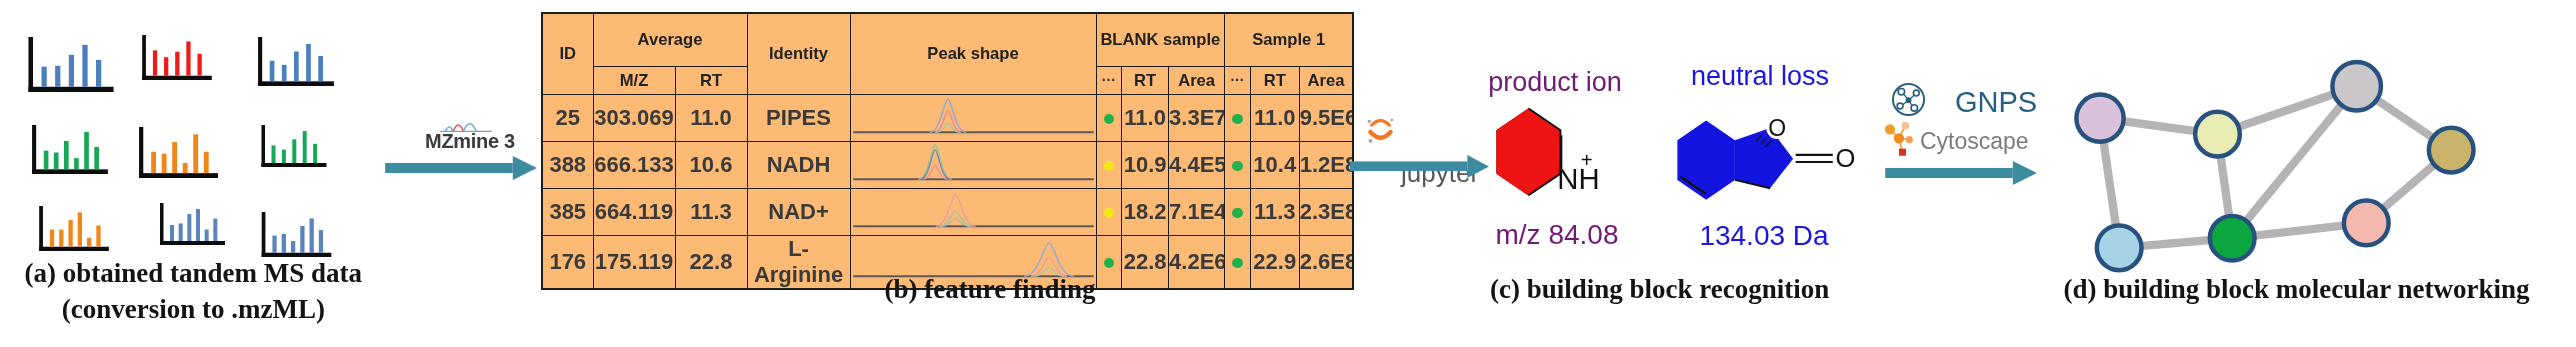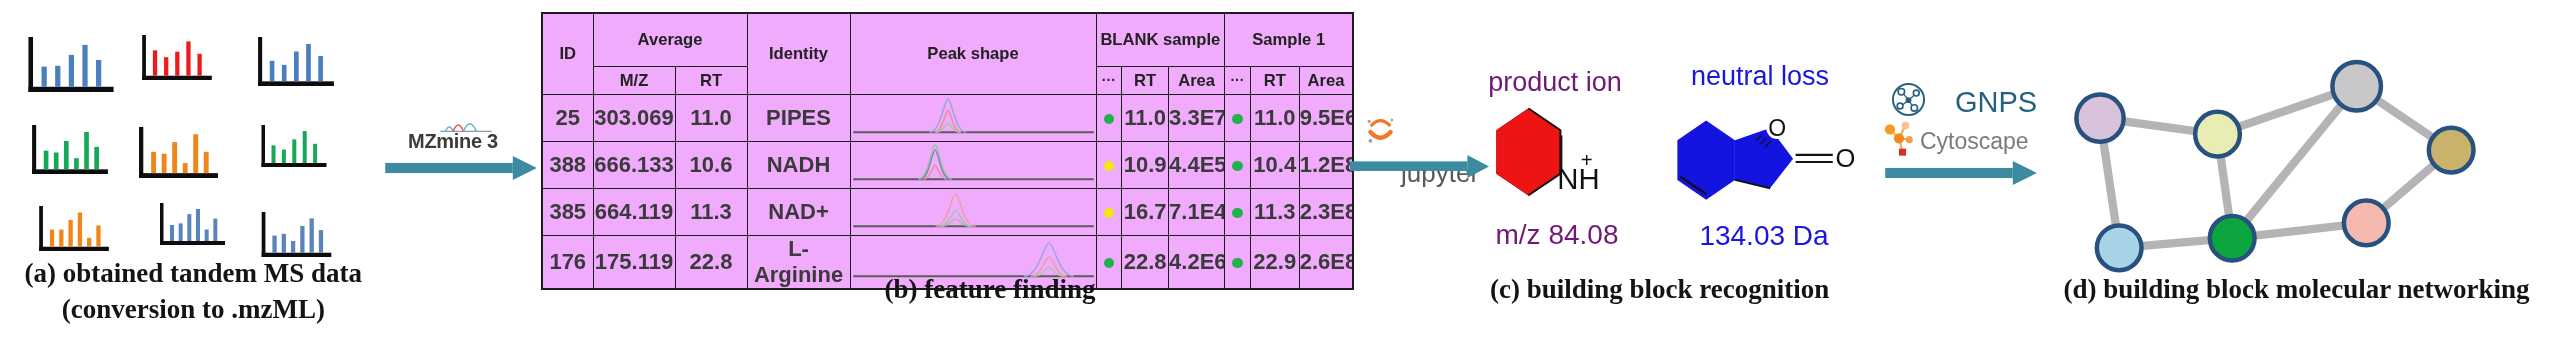--- a/index.html
+++ b/index.html
@@ -3,21 +3,21 @@
 <meta charset="utf-8">
 <style>
   html,body{margin:0;padding:0;background:#fff;}
   #figure{position:relative;width:2576px;height:347px;background:#fff;overflow:hidden;
           font-family:"Liberation Sans",sans-serif;}
   .abs{position:absolute;}
   .caption{font-family:"Liberation Serif",serif;font-weight:700;color:#141414;
            font-size:27px;text-align:center;white-space:nowrap;}
   .tool-arrow svg{display:block;}
   
-  table.feature{border-collapse:collapse;table-layout:fixed;background:#f0abfc;
+  table.feature{border-collapse:collapse;table-layout:fixed;background:#fdba74;
                 border:2.6px solid #1c1c1c;}
   table.feature th, table.feature td{border:1.6px solid #1c1c1c;text-align:center;
                 vertical-align:middle;padding:0;overflow:hidden;}
   table.feature th{font-size:16.6px;font-weight:700;color:#222;line-height:1.15;}
   table.feature td{font-size:22px;font-weight:700;color:#3a3a3a;}
   td.peakcell{padding:0;}
   .dot{display:inline-block;width:10.2px;height:10.2px;border-radius:50%;vertical-align:middle;}
   
   .red-label{color:#701a75;}
   .blue-label{color:#1a16e0;}
@@ -122,21 +122,21 @@
 
   <div class="abs caption" style="left:12.8px;top:294px;width:361px;">(conversion to .mzML)</div>
   <div class="abs caption" style="left:12.8px;top:258px;width:361px;">(a) obtained tandem MS data</div>
 
   <svg class="abs" style="left:439px;top:116px" width="54" height="18" viewBox="0 0 84 28">
     <line x1="2" y1="24" x2="82" y2="24" stroke="#8a9aa6" stroke-width="2"></line>
     <path d="M10,24 Q16,10 22,24" fill="none" stroke="#6fb3d2" stroke-width="2.5"></path>
     <path d="M22,24 Q30,4 38,24" fill="none" stroke="#e4574e" stroke-width="2.5"></path>
     <path d="M38,24 Q48,0 58,24" fill="none" stroke="#6fb3d2" stroke-width="2.5"></path>
   </svg>
-  <div class="abs mzmine-text" style="left:389px;top:130px;width:128px;text-align:center;">MZmine 3</div>
+  <div class="abs mzmine-text" style="left:406px;top:130px;width:128px;text-align:center;">MZmine 3</div>
   <div class="abs tool-arrow" style="left:384px;top:156px;">
     <svg width="154" height="24" viewBox="0 0 240 38">
       <rect x="0" y="11" width="202" height="16" fill="#3d8ba1"></rect>
       <polygon points="202,0 240,19 202,38" fill="#3d8ba1"></polygon>
     </svg>
   </div>
 
   <table class="feature abs" style="left:541px;top:11.5px;width:809px;">
     <colgroup>
       <col style="width:51px">
@@ -211,21 +211,21 @@
       <td>664.119</td>
       <td>11.3</td>
       <td>NAD+</td>
       <td class="peakcell"><svg class="peakshape" width="243" height="40" viewBox="0 0 380 62">
               <line x1="2" y1="58" x2="378" y2="58" stroke="#5a5a5a" stroke-width="3"></line>
               <path d="M 130.8 58 C 150 58, 155.4 8, 162 8 C 168.6 8, 174 58, 193.2 58" fill="none" stroke="#ef9aa5" stroke-width="2.2"></path>
               <path d="M 136 58 C 152 58, 156.5 34, 162 34 C 167.5 34, 172 58, 188 58" fill="none" stroke="#9cc8a2" stroke-width="2.2"></path>
               <path d="M 138.6 58 C 153 58, 157.05 46, 162 46 C 166.95 46, 171 58, 185.4 58" fill="none" stroke="#b0b8b0" stroke-width="2.2"></path>
             </svg></td>
       <td><span class="dot" style="background: rgb(242, 230, 20);"></span></td>
-      <td>16.7</td>
+      <td>18.2</td>
       <td>7.1E4</td>
       <td><span class="dot" style="background: rgb(34, 177, 76);"></span></td>
       <td>11.3</td>
       <td>2.3E8</td>
     </tr>
     <tr style="height:43px">
       <td>176</td>
       <td>175.119</td>
       <td>22.8</td>
       <td>L-Arginine</td>

